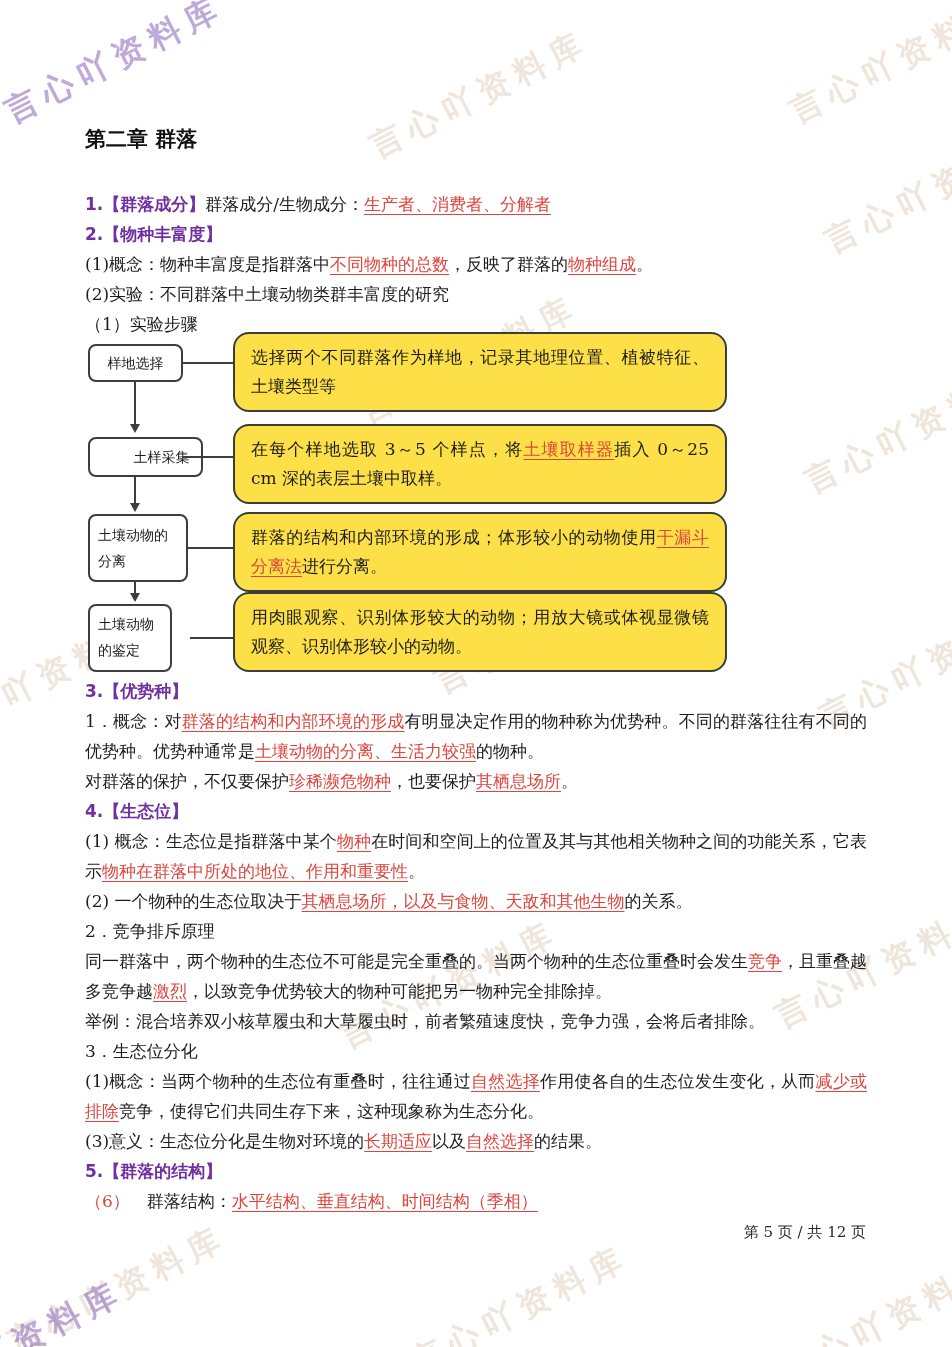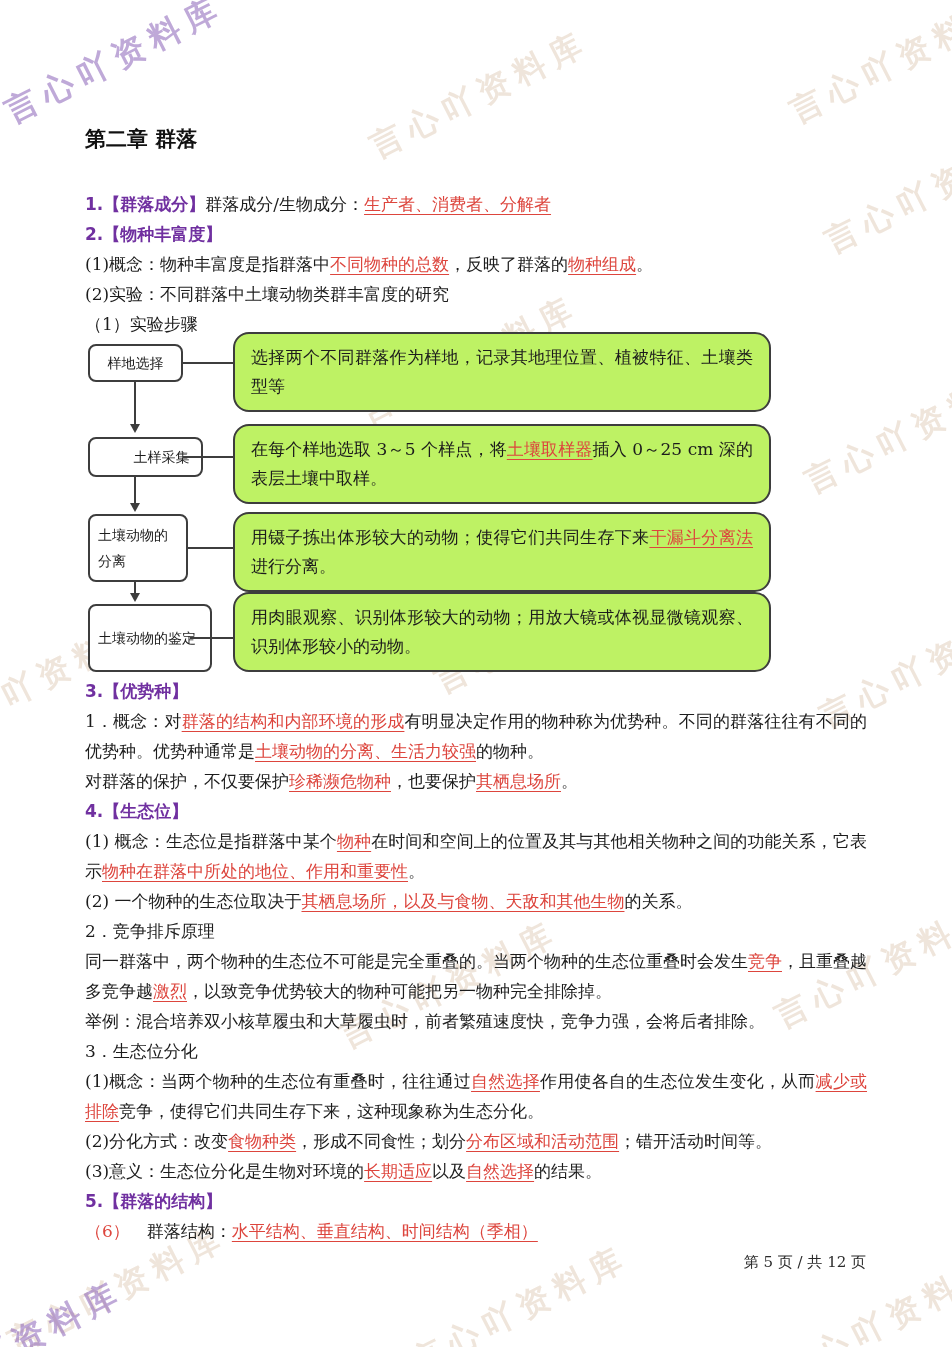--- a/index.html
+++ b/index.html
@@ -37,22 +37,22 @@
   .seg-red-plain{color:var(--red);}
 
   .flow{position:relative;height:343px;margin-top:-6px;}
   .sbox{
     position:absolute;border:2px solid var(--line);border-radius:8px;background:#fff;
     box-sizing:border-box;display:flex;align-items:center;
     font-size:14px;line-height:26px;padding:0 8px;color:var(--ink);
   }
   .sbox.center{justify-content:center;padding:0;}
   .bbox{
-    position:absolute;border:2px solid var(--line);border-radius:16px;background:#bef264;
-    box-sizing:border-box;width:538px;padding:9px 16px;font-size:17px;line-height:29px;
+    position:absolute;border:2px solid var(--line);border-radius:16px;background:#fde047;
+    box-sizing:border-box;width:494px;padding:9px 16px;font-size:17px;line-height:29px;
     color:var(--ink);text-align:justify;
   }
   .hline{position:absolute;height:2px;background:var(--line);}
   .vline{position:absolute;width:2px;background:var(--line);}
   .ahead{
     position:absolute;width:0;height:0;
     border-left:5px solid transparent;border-right:5px solid transparent;
     border-top:9px solid var(--line);
   }
   .footer{
@@ -107,44 +107,43 @@
       </div>
     <div class="hline" style="left:98px;top:123px;width:50px;"></div>
     <div class="bbox" style="left:148px;top:91px;min-height:72px;"><span class="seg-black">在每个样地选取 3～5 个样点，将</span><span class="seg-red">土壤取样器</span><span class="seg-black">插入 0～25 cm 深的表层土壤中取样。</span></div>
     <div class="vline" style="left:49px;top:144px;height:26px;"></div>
     <div class="ahead" style="left:45px;top:170px;"></div>
 
     <div class="sbox" style="left:3px;top:181px;width:100px;height:68px;">
         <span>土壤动物的分离</span>
       </div>
     <div class="hline" style="left:103px;top:214px;width:45px;"></div>
-    <div class="bbox" style="left:148px;top:179px;min-height:74px;"><span class="seg-black">用镊子拣出体形较大的动物；使得它们共同生存下来</span><span class="seg-red">干漏斗分离法</span><span class="seg-black">进行分离。</span></div>
+    <div class="bbox" style="left:148px;top:179px;min-height:74px;"><span class="seg-black">群落的结构和内部环境的形成；体形较小的动物使用</span><span class="seg-red">干漏斗分离法</span><span class="seg-black">进行分离。</span></div>
     <div class="vline" style="left:49px;top:249px;height:11px;"></div>
     <div class="ahead" style="left:45px;top:260px;"></div>
 
-    <div class="sbox" style="left:3px;top:271px;width:124px;height:68px;">
+    <div class="sbox" style="left:3px;top:271px;width:84px;height:68px;font-family:Liberation Serif, serif;">
         <span>土壤动物的鉴定</span>
       </div>
     <div class="hline" style="left:105px;top:304px;width:43px;"></div>
     <div class="bbox" style="left:148px;top:259px;min-height:74px;"><span class="seg-black">用肉眼观察、识别体形较大的动物；用放大镜或体视显微镜观察、识别体形较小的动物。</span></div>
   </div>
 
   <div class="post">
       <p class="line"><span class="seg-purple">3.【优势种】</span></p>
       <p class="line"><span class="seg-black">1．概念：对</span><span class="seg-red">群落的结构和内部环境的形成</span><span class="seg-black">有明显决定作用的物种称为优势种。不同的群落往往有不同的优势种。优势种通常是</span><span class="seg-red">土壤动物的分离、生活力较强</span><span class="seg-black">的物种。</span></p>
       <p class="line"><span class="seg-black">对群落的保护，不仅要保护</span><span class="seg-red">珍稀濒危物种</span><span class="seg-black">，也要保护</span><span class="seg-red">其栖息场所</span><span class="seg-black">。</span></p>
       <p class="line"><span class="seg-purple">4.【生态位】</span></p>
       <p class="line"><span class="seg-black">(1) 概念：生态位是指群落中某个</span><span class="seg-red">物种</span><span class="seg-black">在时间和空间上的位置及其与其他相关物种之间的功能关系，它表示</span><span class="seg-red">物种在群落中所处的地位、作用和重要性</span><span class="seg-black">。</span></p>
       <p class="line"><span class="seg-black">(2) 一个物种的生态位取决于</span><span class="seg-red">其栖息场所，以及与食物、天敌和其他生物</span><span class="seg-black">的关系。</span></p>
       <p class="line"><span class="seg-black">2．竞争排斥原理</span></p>
       <p class="line"><span class="seg-black">同一群落中，两个物种的生态位不可能是完全重叠的。当两个物种的生态位重叠时会发生</span><span class="seg-red">竞争</span><span class="seg-black">，且重叠越多竞争越</span><span class="seg-red">激烈</span><span class="seg-black">，以致竞争优势较大的物种可能把另一物种完全排除掉。</span></p>
       <p class="line"><span class="seg-black">举例：混合培养双小核草履虫和大草履虫时，前者繁殖速度快，竞争力强，会将后者排除。</span></p>
       <p class="line"><span class="seg-black">3．生态位分化</span></p>
       <p class="line"><span class="seg-black">(1)概念：当两个物种的生态位有重叠时，往往通过</span><span class="seg-red">自然选择</span><span class="seg-black">作用使各自的生态位发生变化，从而</span><span class="seg-red">减少或排除</span><span class="seg-black">竞争，使得它们共同生存下来，这种现象称为生态分化。</span></p>
-      <p class="line"><span class="seg-black">(2)分化方式：改变</span><span class="seg-red">食物种类</span><span class="seg-black">，形成不同食性；划分</span><span class="seg-red">分布区域和活动范围</span><span class="seg-black">；错开活动时间等。</span></p>
       <p class="line"><span class="seg-black">(3)意义：生态位分化是生物对环境的</span><span class="seg-red">长期适应</span><span class="seg-black">以及</span><span class="seg-red">自然选择</span><span class="seg-black">的结果。</span></p>
       <p class="line"><span class="seg-purple">5.【群落的结构】</span></p>
       <p class="line"><span class="seg-red-plain">（6）</span><span class="seg-black">　群落结构：</span><span class="seg-red">水平结构、垂直结构、时间结构（季相）</span></p>
     </div>
 
   <div class="footer">第 5 页 / 共 12 页</div>
 
 </div>
 
 </body></html>

